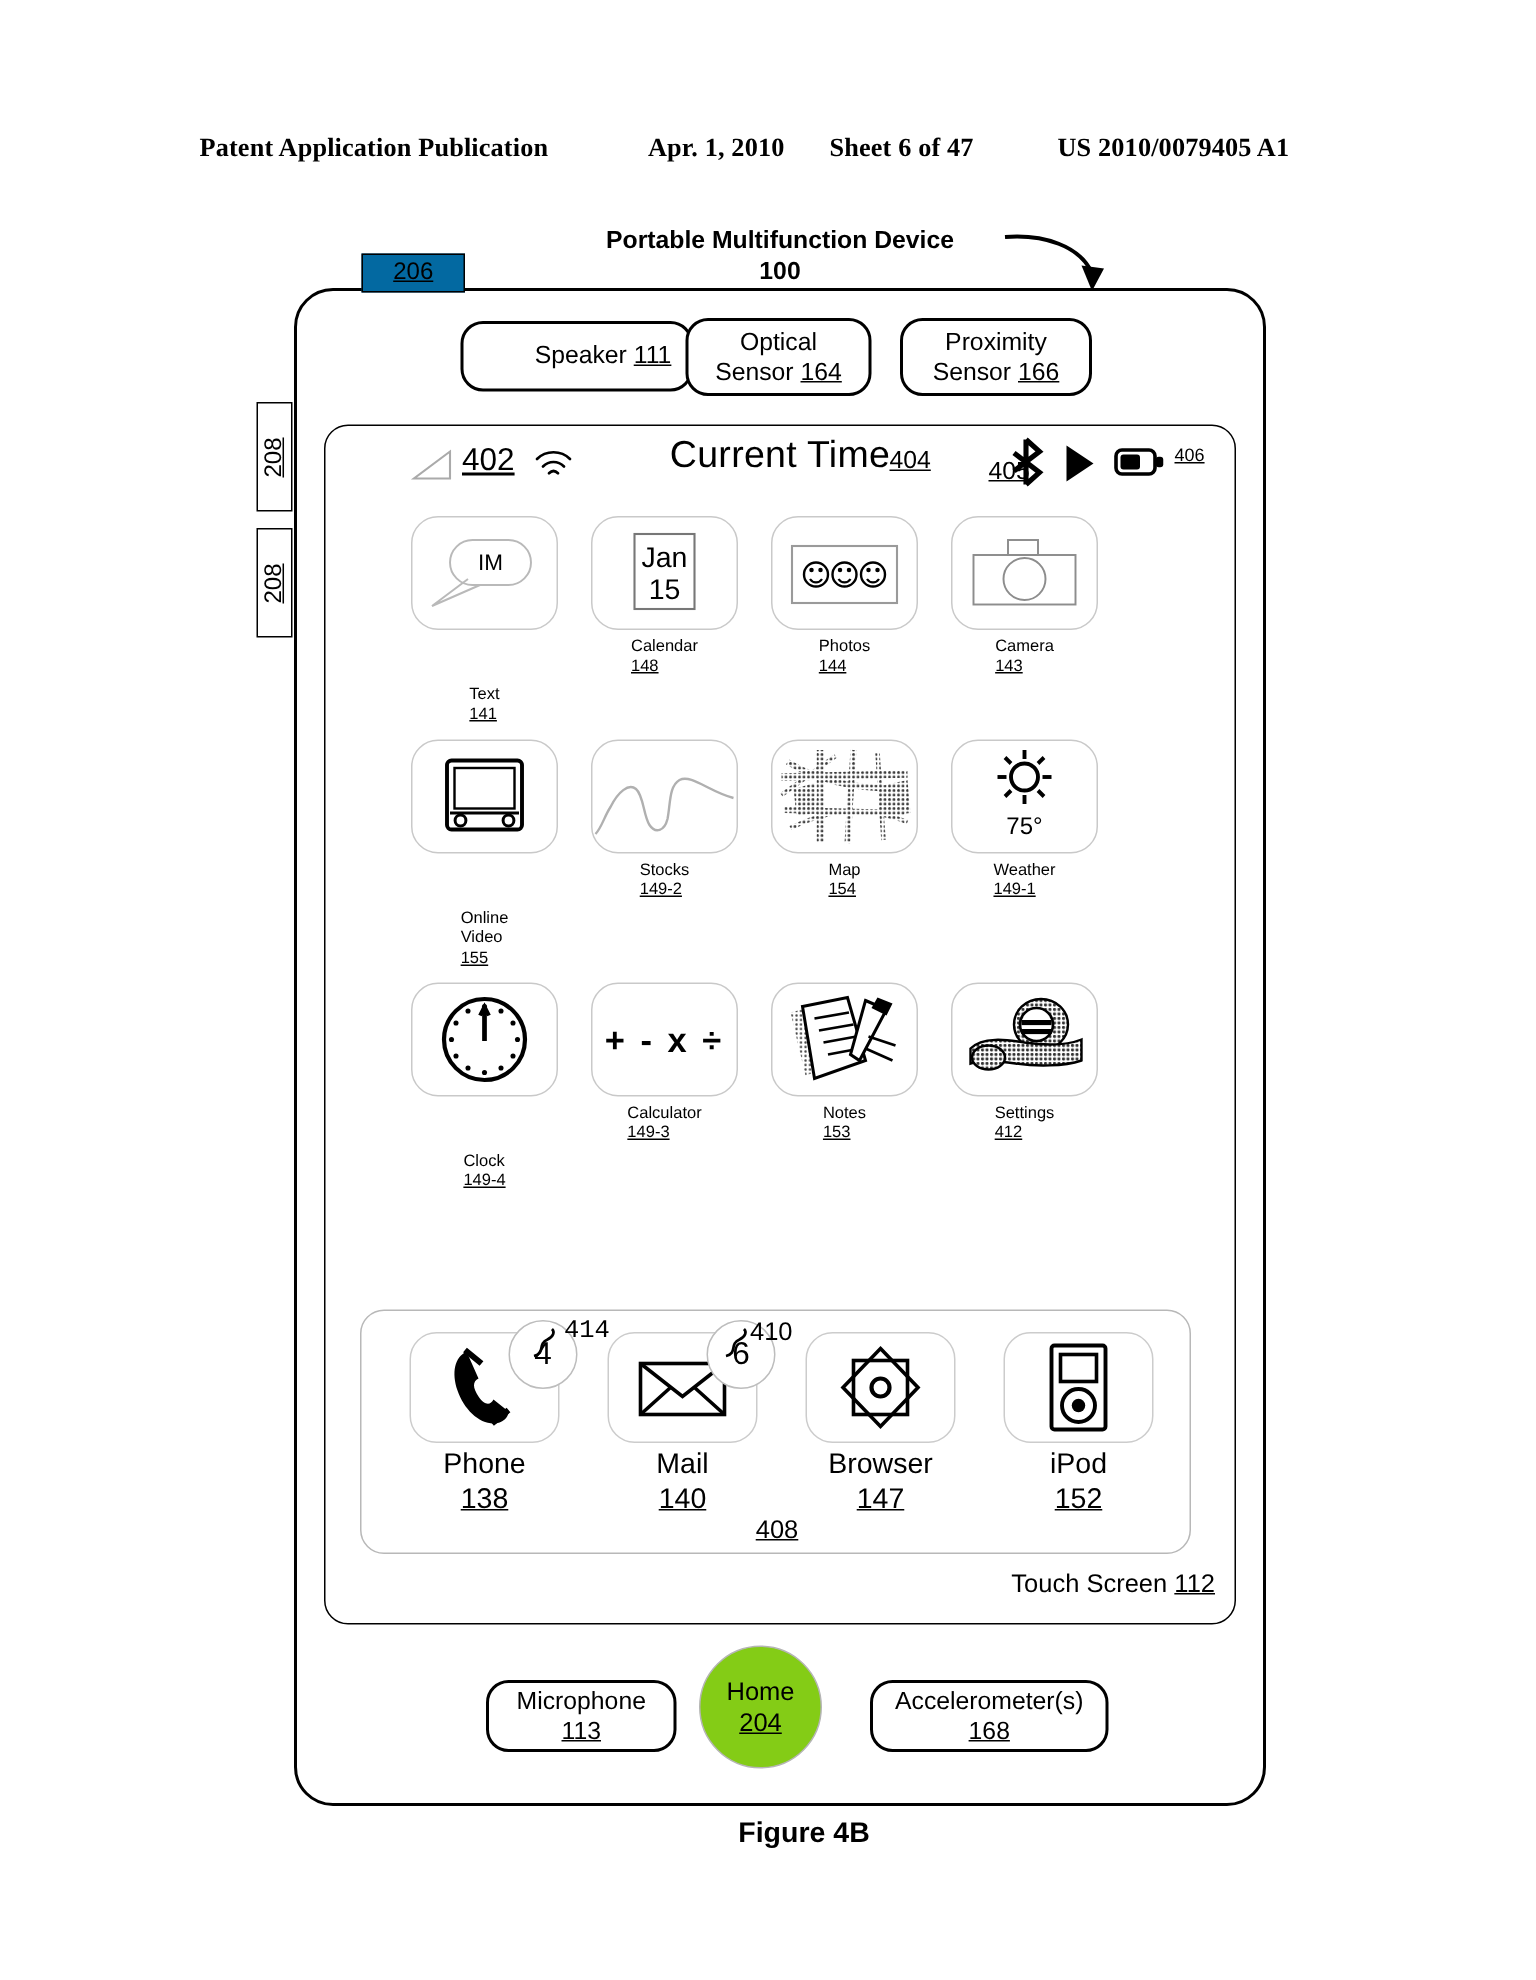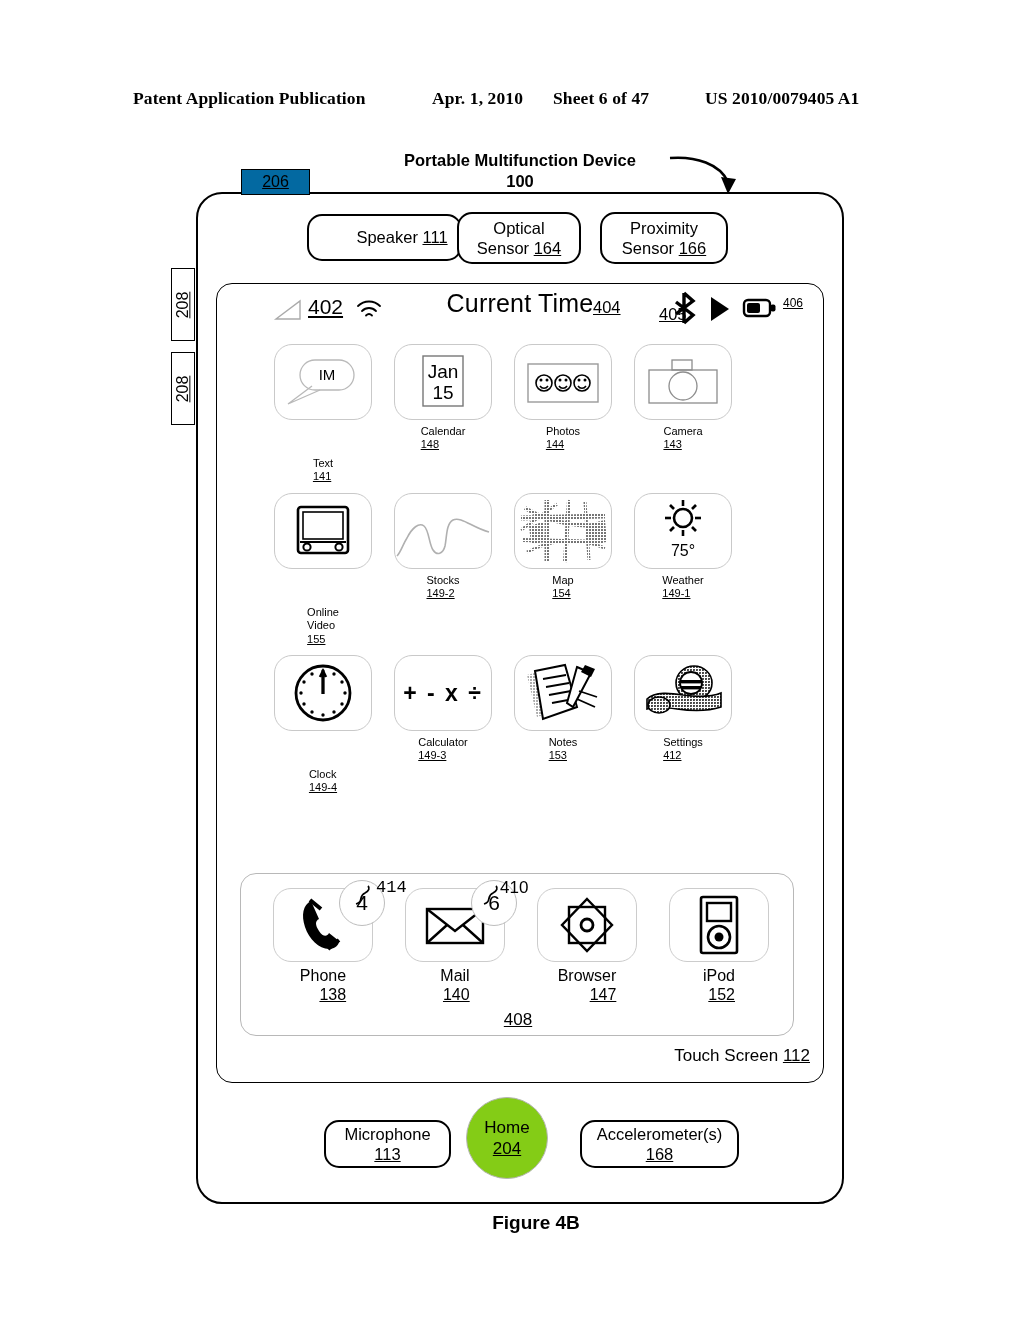--- a/index.html
+++ b/index.html
@@ -158,21 +158,21 @@
   }
   #dock-inner{
     display:flex; padding:14px 6px 0 16px;
   }
   .dock-cell{ width:132px; display:flex; flex-direction:column; align-items:center; position:relative; }
   .dock-tile{
     width:100px; height:74px; border-radius:18px;
     border:1.2px solid #cccccc; background:#fff;
     display:flex; align-items:center; justify-content:center;
   }
-  .dock-label{ margin-top:4px; text-align:right; font-size:16px; line-height:1.2; }
+  .dock-label{ margin-top:4px; text-align:center; font-size:19px; line-height:1.2; }
   .dock-label .num{ display:block; text-decoration:underline; }
   .badge{
     position:absolute; width:46px; height:46px; border-radius:50%;
     border:1.1px solid #bdbdbd; background:#fff;
     display:flex; align-items:center; justify-content:center;
     font-size:21px; top:-8px; right:4px; z-index:4;
   }
   #dock-408{
     position:absolute; left:0; top:136px; width:554px; text-align:center;
     font-size:17px;

